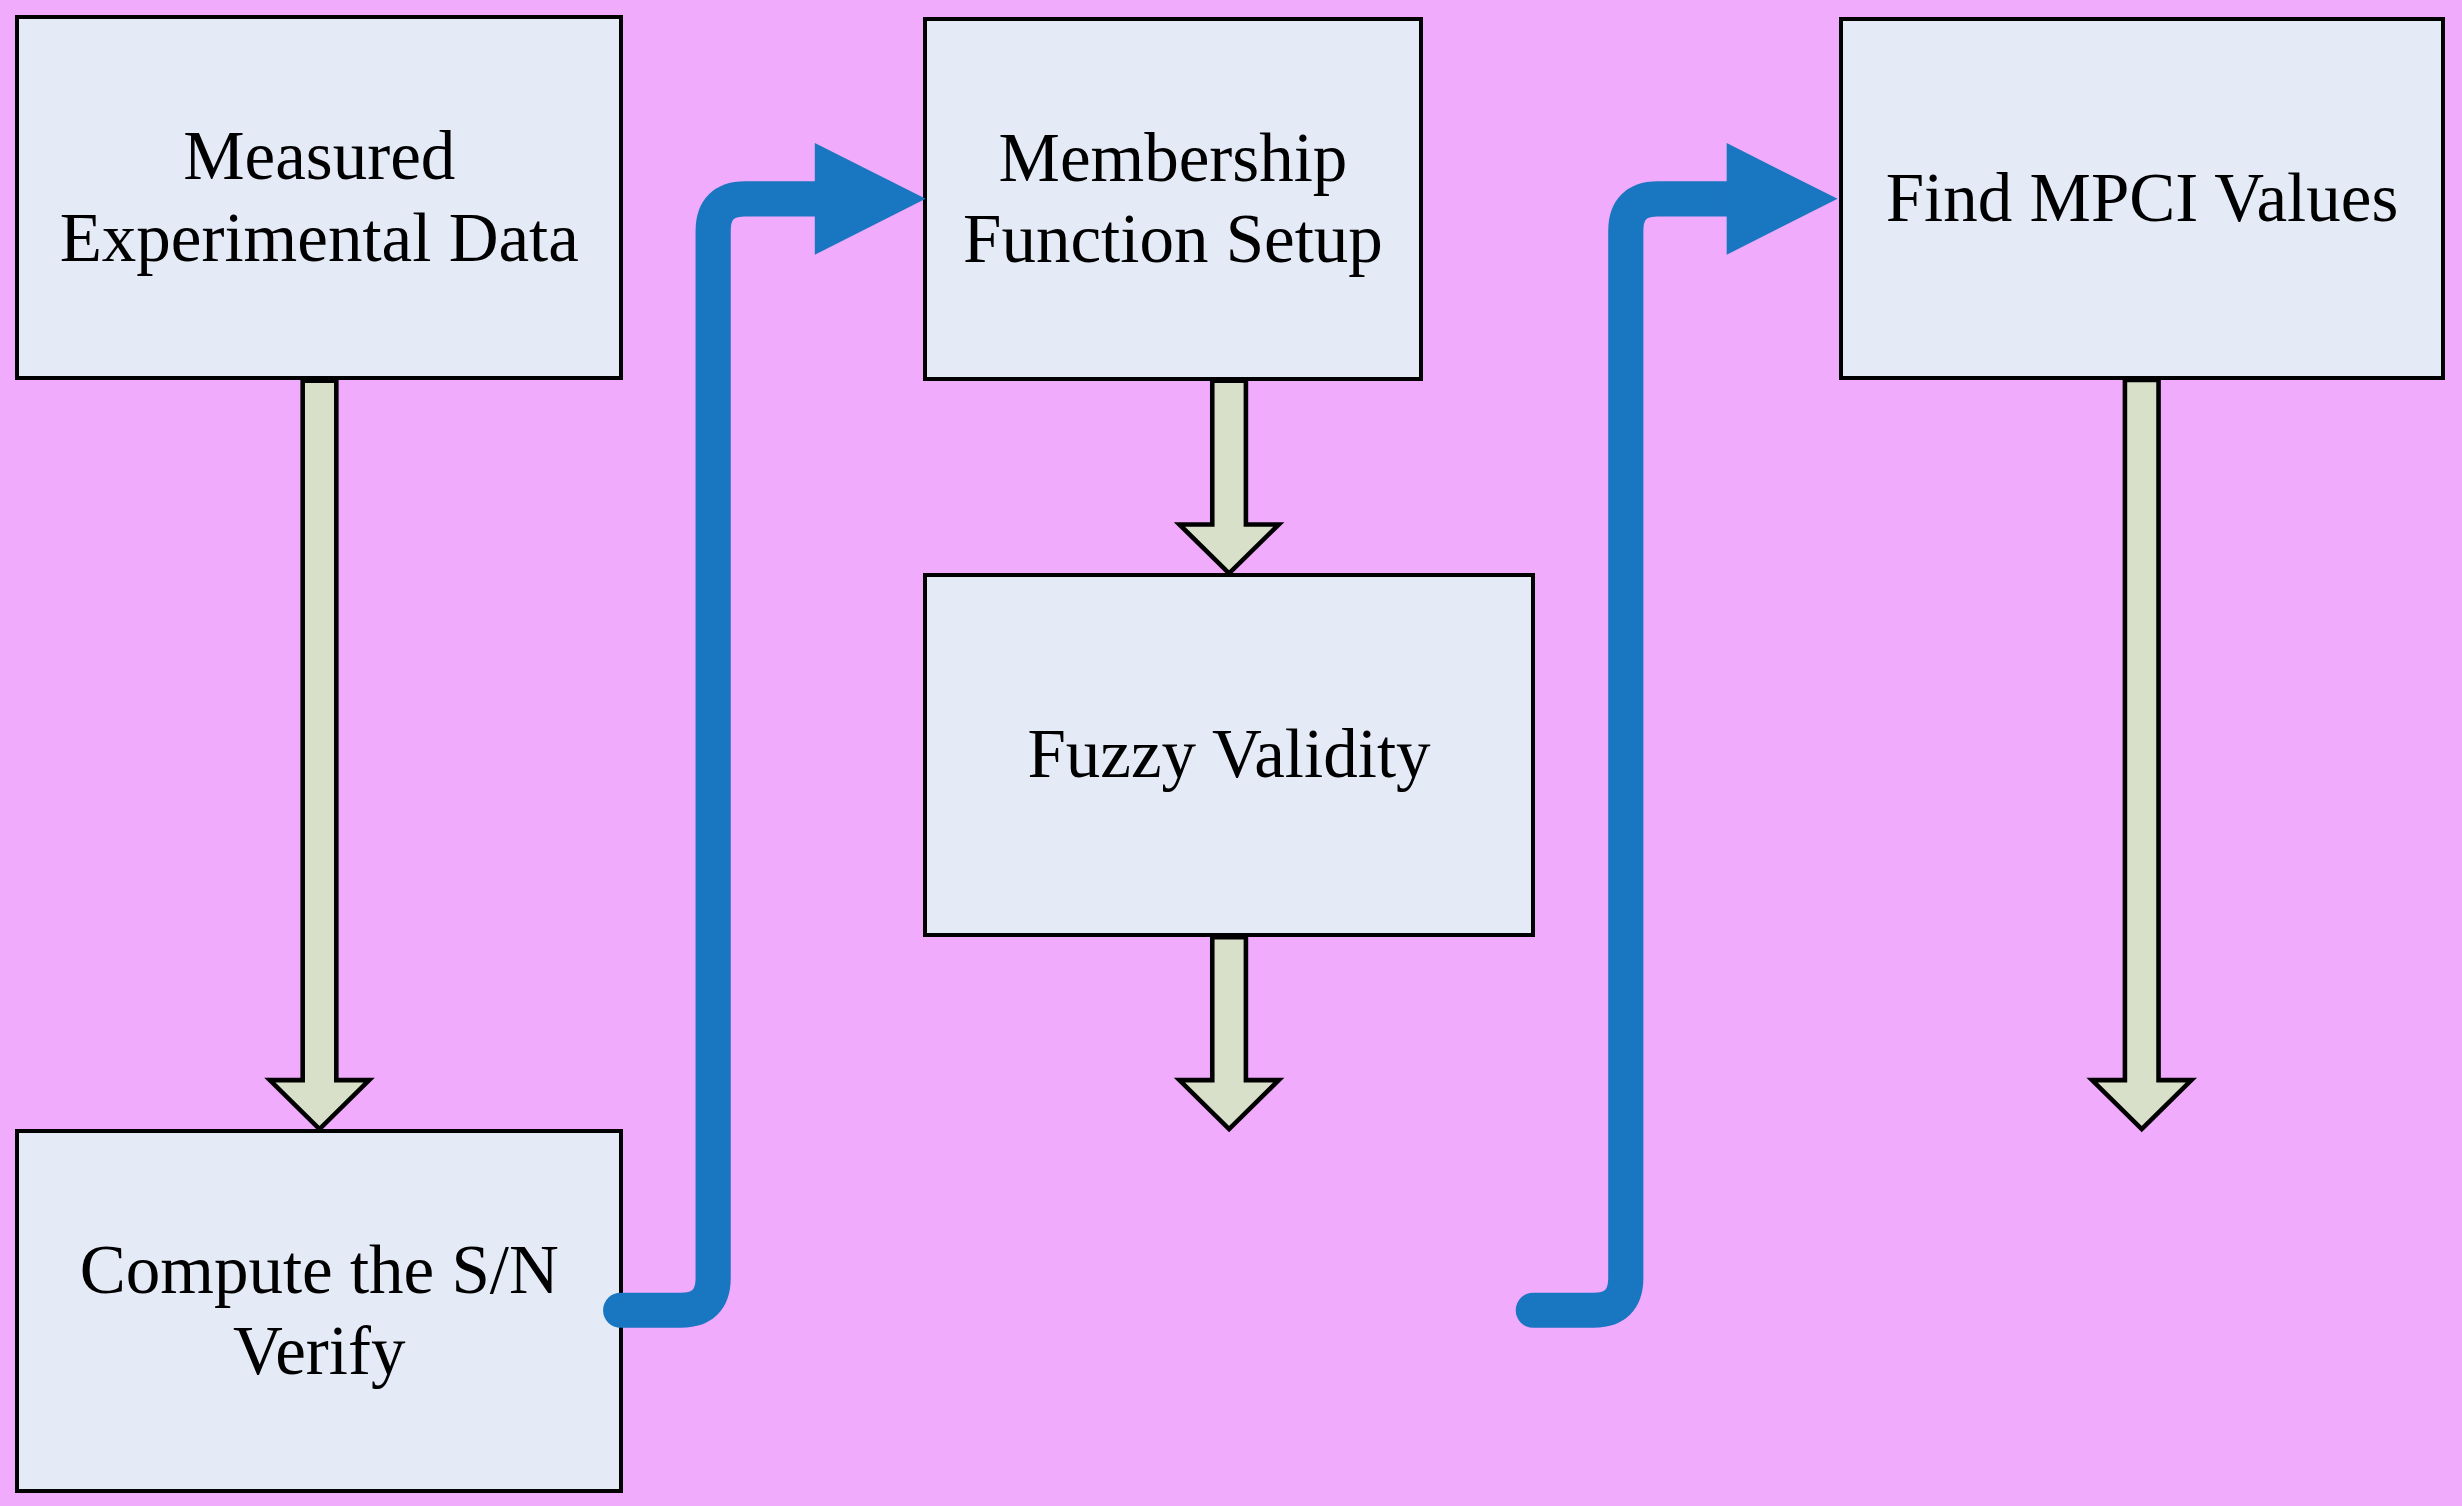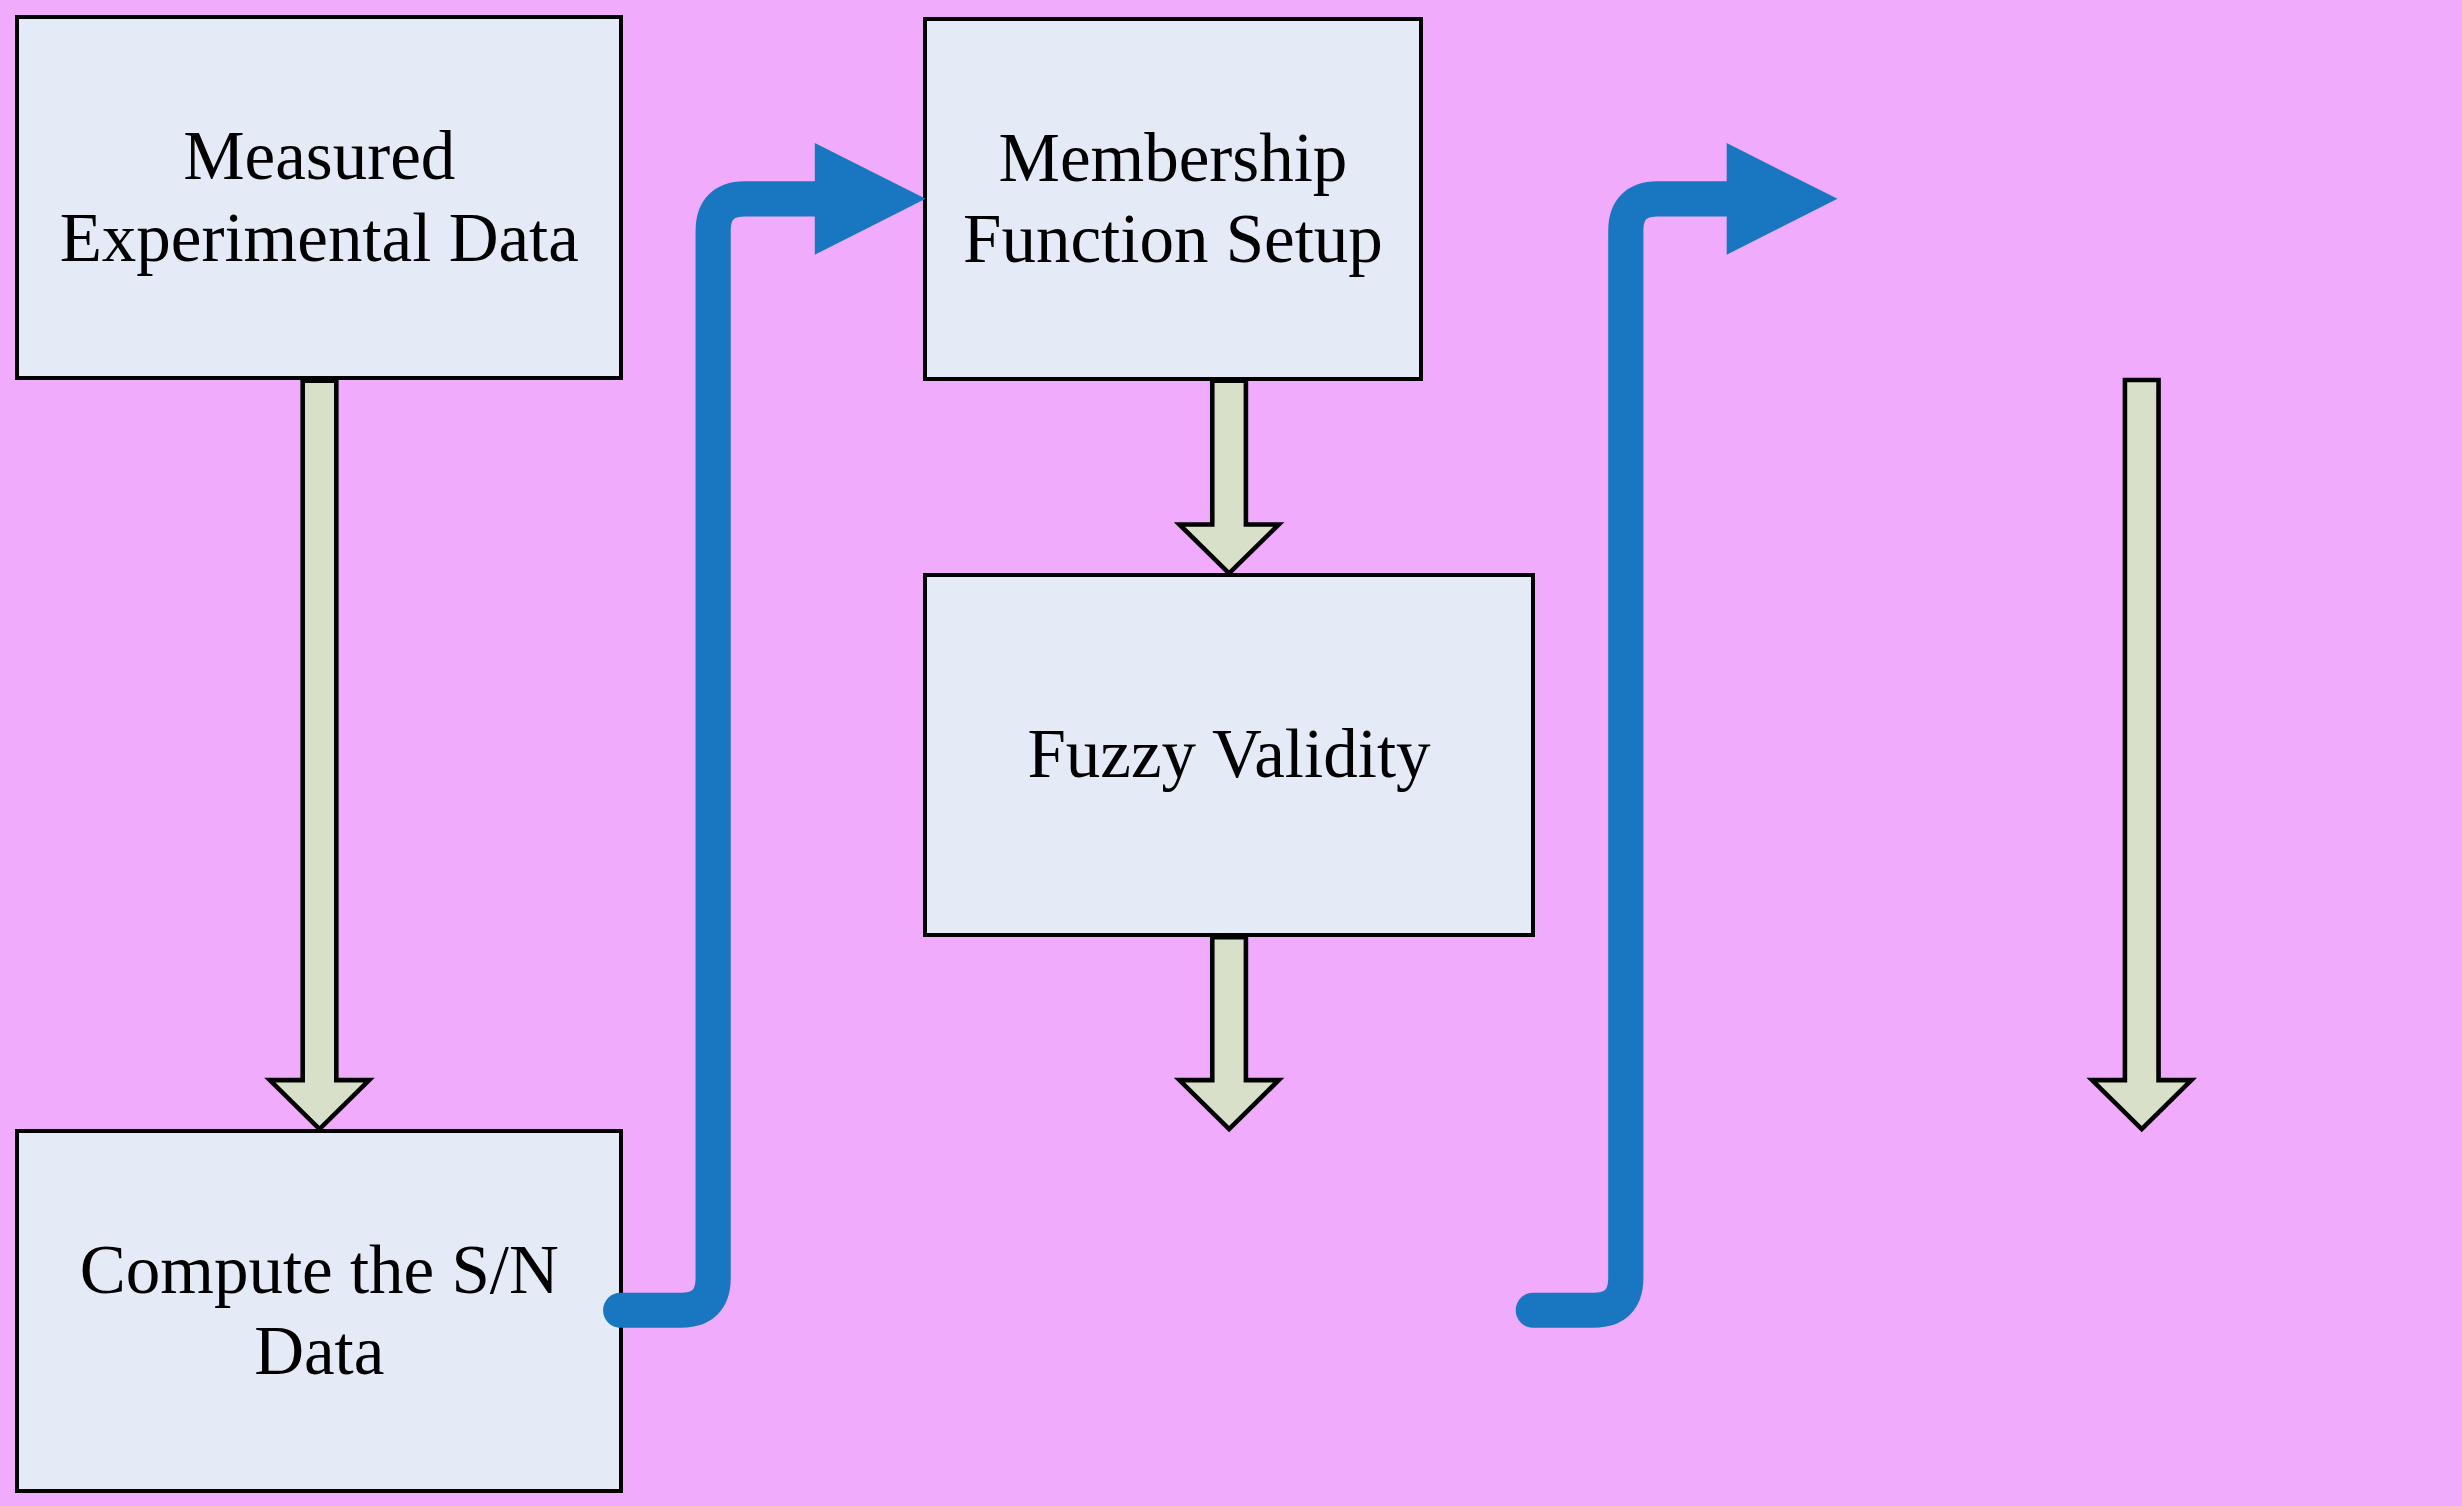--- a/index.html
+++ b/index.html
@@ -69,28 +69,31 @@
 <body>
 
 <div class="canvas">
 
   <div class="node" id="node-measured">
     <span class="label">Measured
 Experimental Data</span>
   </div>
   <div class="node" id="node-compute">
     <span class="label">Compute the S/N
-Data</span>
+Verify</span>
   </div>
   <div class="node" id="node-membership">
     <span class="label">Membership
 Function Setup</span>
   </div>
   <div class="node" id="node-fuzzy">
     <span class="label">Fuzzy Validity</span>
+  </div>
+  <div class="node" id="node-findmpci">
+    <span class="label">Find MPCI Values</span>
   </div>
 
   <svg class="arrows" viewBox="0 0 3221 1970" xmlns="http://www.w3.org/2000/svg">
 
     <polygon class="green-arrow" points="396,498 440,498 440,1413 483,1413 418,1477 353,1413 396,1413"></polygon>
 
     <polygon class="green-arrow" points="1586,498 1630,498 1630,686 1673,686 1608,750 1543,686 1586,686"></polygon>
 
     <polygon class="green-arrow" points="1586,1226 1630,1226 1630,1413 1673,1413 1608,1477 1543,1413 1586,1413"></polygon>
 

